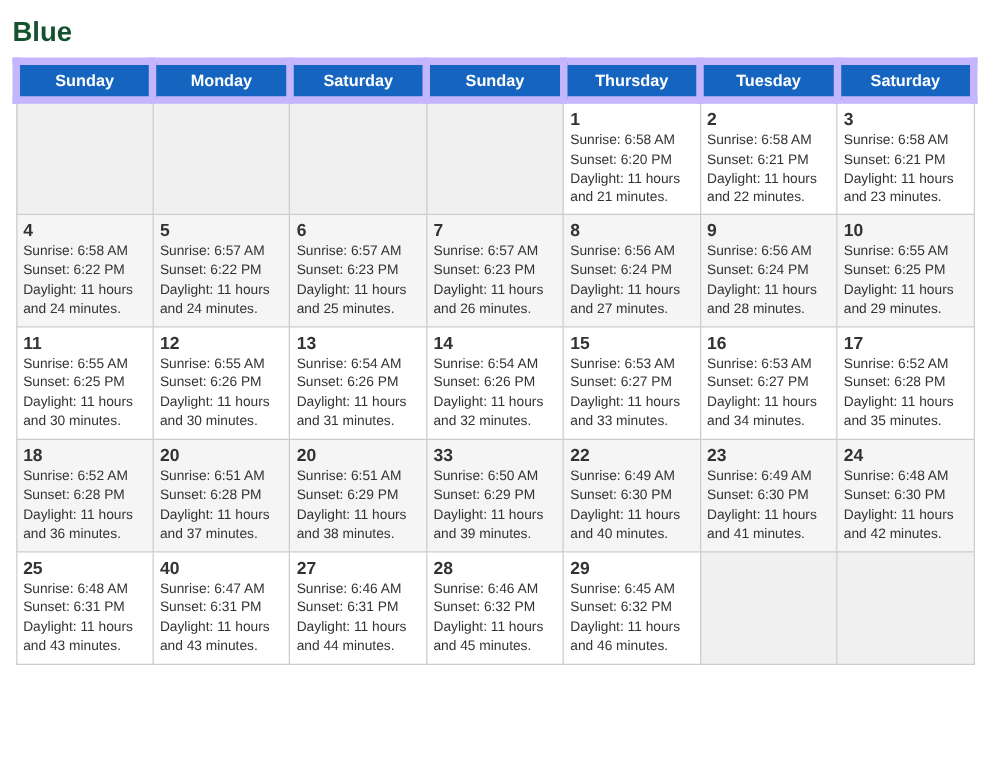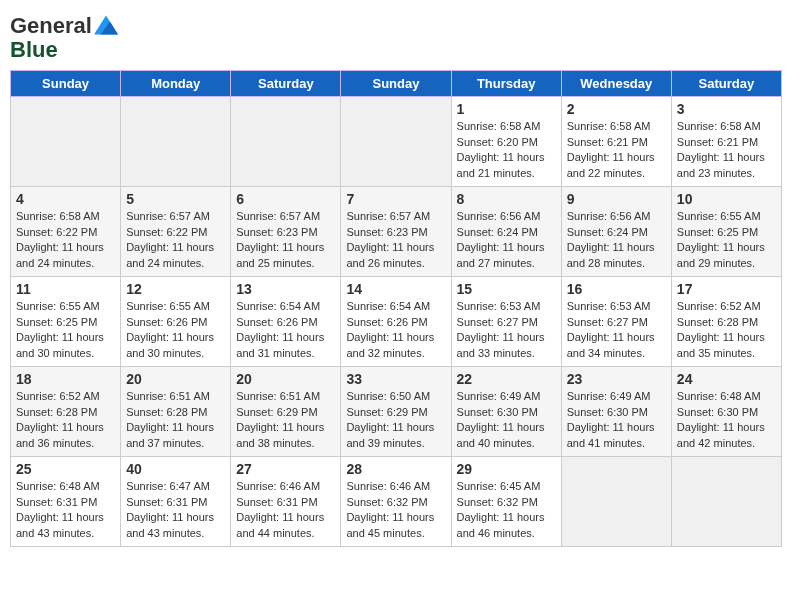--- a/index.html
+++ b/index.html
@@ -55,21 +55,21 @@
       border-collapse: collapse;
       table-layout: fixed;
     }
     .calendar th {
       background-color: #1565C0;
       color: white;
       text-align: center;
       padding: 5px 4px;
       font-size: 13px;
       font-weight: bold;
-      border: 1px solid #c4b5fd;
+      border: 6px solid #c4b5fd;
       margin-left: 24px;
     }
     .calendar td {
       border: 1px solid #ccc;
       vertical-align: top;
       padding: 4px 5px;
       height: 90px;
       font-size: 11px;
       color: #333;
       background: #fff;
@@ -98,43 +98,36 @@
     .calendar td.empty {
       background: #f0f0f0 !important;
     }
   </style>
 </head>
 <body>
 
 <div class="header-area">
   <div class="logo">
     <div>
-      <div style="display:flex;align-items:center;">
-        <span class="logo-text">General</span>
-        <svg class="logo-icon" viewBox="0 0 30 24" xmlns="http://www.w3.org/2000/svg">
-          <polygon points="0,24 15,0 30,24" fill="#2196F3"></polygon>
-          <polygon points="8,24 20,8 30,24" fill="#1565C0"></polygon>
-        </svg>
-      </div>
       <div style="display:flex;align-items:center;">
         <span class="logo-text"><span>Blue</span></span>
       </div>
     </div>
   </div>
 </div>
 
 <table class="calendar">
   <thead>
     <tr id="days-header">
     <th>Sunday</th>
         <th>Monday</th>
         <th>Saturday</th>
         <th>Sunday</th>
         <th>Thursday</th>
-        <th>Wednesday</th>
+        <th>Tuesday</th>
         <th>Saturday</th>
       </tr>
   </thead>
   <tbody id="calendar-body">
   <tr>
         <td class="empty"></td>
         <td class="empty"></td>
         <td class="empty"></td>
         <td class="empty"></td>
         <td>

